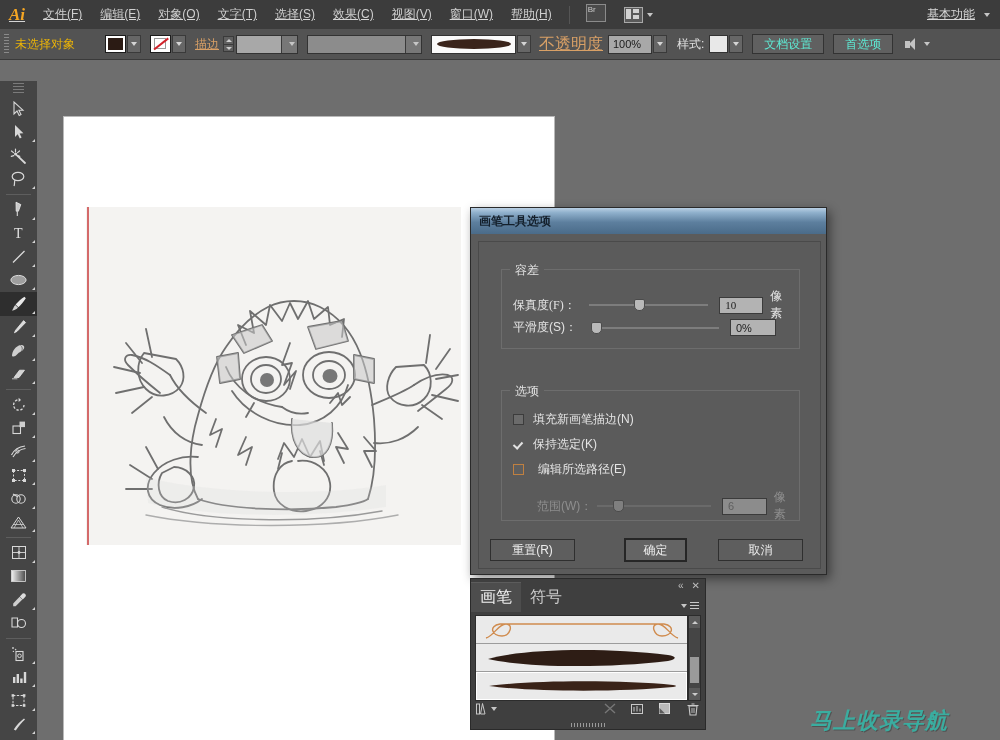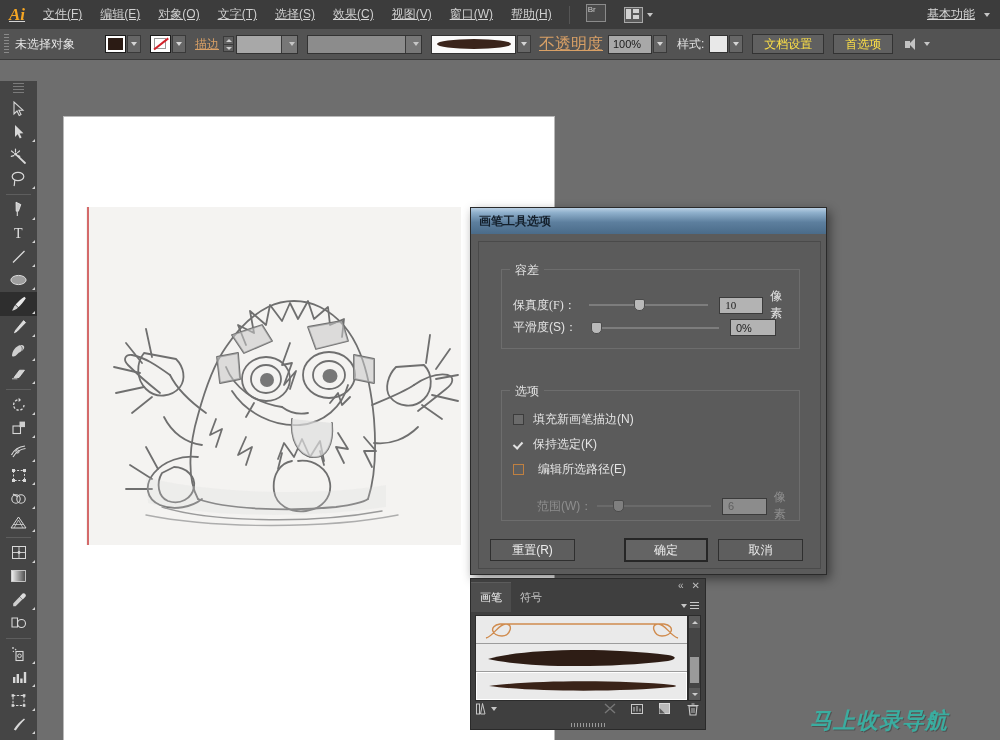--- a/index.html
+++ b/index.html
@@ -49,21 +49,21 @@
   .ess-label{font-size:12px;color:#d8d8d8;margin-right:5px;}
 
   
   .controlbar{
     position:absolute;left:0;top:29px;width:1000px;height:30px;
     background:#535353;border-bottom:1px solid #3a3a3a;
     display:flex;align-items:center;
   }
   .grip{width:5px;height:20px;margin:0 6px 0 4px;
     background:repeating-linear-gradient(to bottom,#8a8a8a 0 1px,transparent 1px 3px);}
-  .sel-label{font-size:12px;color:#e5e5e5;width:90px;}
+  .sel-label{font-size:12px;color:#eab308;width:90px;}
   .swatch-box{width:21px;height:18px;border:1px solid #1c1c1c;background:#fff;
     display:flex;align-items:center;justify-content:center;box-sizing:border-box;}
   .swatch-inner{width:15px;height:12px;}
   .none-slash{position:relative;width:15px;height:12px;}
   .none-slash::after{content:"";position:absolute;left:-1px;top:5px;width:18px;height:1.5px;
     background:#d0232b;transform:rotate(-38deg);}
   .none-slash::before{content:"";position:absolute;left:1px;top:0px;width:12px;height:11px;
     border:1px solid #9a9a9a;box-sizing:border-box;}
   .dd-btn{width:14px;height:18px;background:#666;border:1px solid #3a3a3a;
     display:flex;align-items:center;justify-content:center;margin-left:1px;box-sizing:border-box;}
@@ -81,21 +81,21 @@
   .combo .cdd{width:15px;height:100%;background:#777;border-left:1px solid #3a3a3a;
     display:flex;align-items:center;justify-content:center;}
   .brush-preview{width:85px;height:19px;background:#fafafa;border:1px solid #333;
     display:flex;align-items:center;justify-content:center;box-sizing:border-box;}
   .brush-ell{width:74px;height:10px;border-radius:50%;background:#3a241b;}
   .opacity-lbl{color:#d9a066;font-size:16px;text-decoration:underline;margin:0 5px 0 8px;}
   .opa-field{width:44px;height:19px;background:#a8a8a8;border:1px solid #333;color:#1a1a1a;
     font-size:11px;display:flex;align-items:center;padding-left:4px;box-sizing:border-box;}
   .style-lbl{font-size:12px;color:#e0e0e0;margin:0 5px 0 10px;}
   .style-sw{width:19px;height:18px;background:#e8e8e8;border:1px solid #333;box-sizing:border-box;}
-  .cbtn{height:20px;padding:0 11px;background:#606060;border:1px solid #333;color:#fde047;
+  .cbtn{height:20px;padding:0 11px;background:#606060;border:1px solid #333;color:#5eead4;
     font-size:12px;display:flex;align-items:center;box-sizing:border-box;margin-left:9px;}
   .sound-ic{width:15px;height:13px;position:relative;margin-left:12px;}
   .sound-ic .spk{position:absolute;left:0;top:3px;width:5px;height:7px;background:#c3c3c3;}
   .sound-ic .cone{position:absolute;left:4px;top:0;width:0;height:0;
     border-top:6.5px solid transparent;border-bottom:6.5px solid transparent;border-right:6px solid #c3c3c3;}
 
   
   .tabbar{position:absolute;left:0;top:59px;width:1000px;height:22px;background:#3f3f3f;
     border-bottom:1px solid #2c2c2c;display:flex;align-items:flex-end;}
   .tabbar-lead{width:68px;height:22px;}
@@ -160,21 +160,21 @@
     display:flex;align-items:center;justify-content:center;box-sizing:border-box;}
   .dbtn.default{border:2px solid #262626;background:#646464;}
 
   
   .panel{position:absolute;left:470px;top:578px;width:236px;height:152px;
     background:#3f3f3f;border:1px solid #2a2a2a;box-sizing:border-box;}
   .panel-top{height:14px;display:flex;align-items:center;justify-content:flex-end;padding-right:5px;
     background:#3f3f3f;}
   .pt-ic{color:#bdbdbd;font-size:10px;margin-left:8px;line-height:1;}
   .panel-tabs{height:19px;display:flex;align-items:flex-end;background:#3f3f3f;position:relative;}
-  .ptab{height:30px;padding:11px 9px;display:flex;align-items:center;font-size:11px;
+  .ptab{height:30px;padding:11px 9px;display:flex;align-items:center;font-size:16px;
     color:#cbcbcb;background:#3f3f3f;box-sizing:border-box;}
   .ptab.active{background:#4d4d4d;color:#f0f0f0;border-top:1px solid #5c5c5c;}
   .panel-menu{position:absolute;right:6px;bottom:3px;display:flex;align-items:center;}
   .hamb{width:9px;height:7px;margin-left:3px;
     background:repeating-linear-gradient(to bottom,#c8c8c8 0 1px,transparent 1px 3px);}
   .panel-list{position:absolute;left:4px;top:36px;width:213px;height:86px;background:#4d4d4d;
     border:1px solid #2c2c2c;box-sizing:border-box;}
   .brush-row{height:28px;background:#eaeaea;border-bottom:1px solid #9c9c9c;
     display:flex;align-items:center;justify-content:center;box-sizing:border-box;}
   .brush-row.selected{border:1px solid #ffffff;}
@@ -666,21 +666,21 @@
           <span class="lbl dim" style="width:62px;">范围(W)：</span>
           <span class="track dim" style="width:118px;">
             <span class="thumb dim" style="left:16px;"></span>
           </span>
           <span class="numfield dim" style="margin-left:11px;">6</span>
           <span class="unit dim">像素</span>
         </div>
       </div>
 
       <div class="dbtn" style="position:absolute;left:11px;top:297px;width:85px;">重置(R)</div>
-      <div class="dbtn default" style="position:absolute;left:145px;top:296px;width:84px;height:24px;">确定</div>
+      <div class="dbtn default" style="position:absolute;left:145px;top:296px;width:63px;height:24px;">确定</div>
       <div class="dbtn" style="position:absolute;left:239px;top:297px;width:85px;">取消</div>
     </div>
   </div>
 
   <div class="panel">
     <div class="panel-top">
       <span class="pt-ic">«</span>
       <span class="pt-ic">✕</span>
     </div>
 

